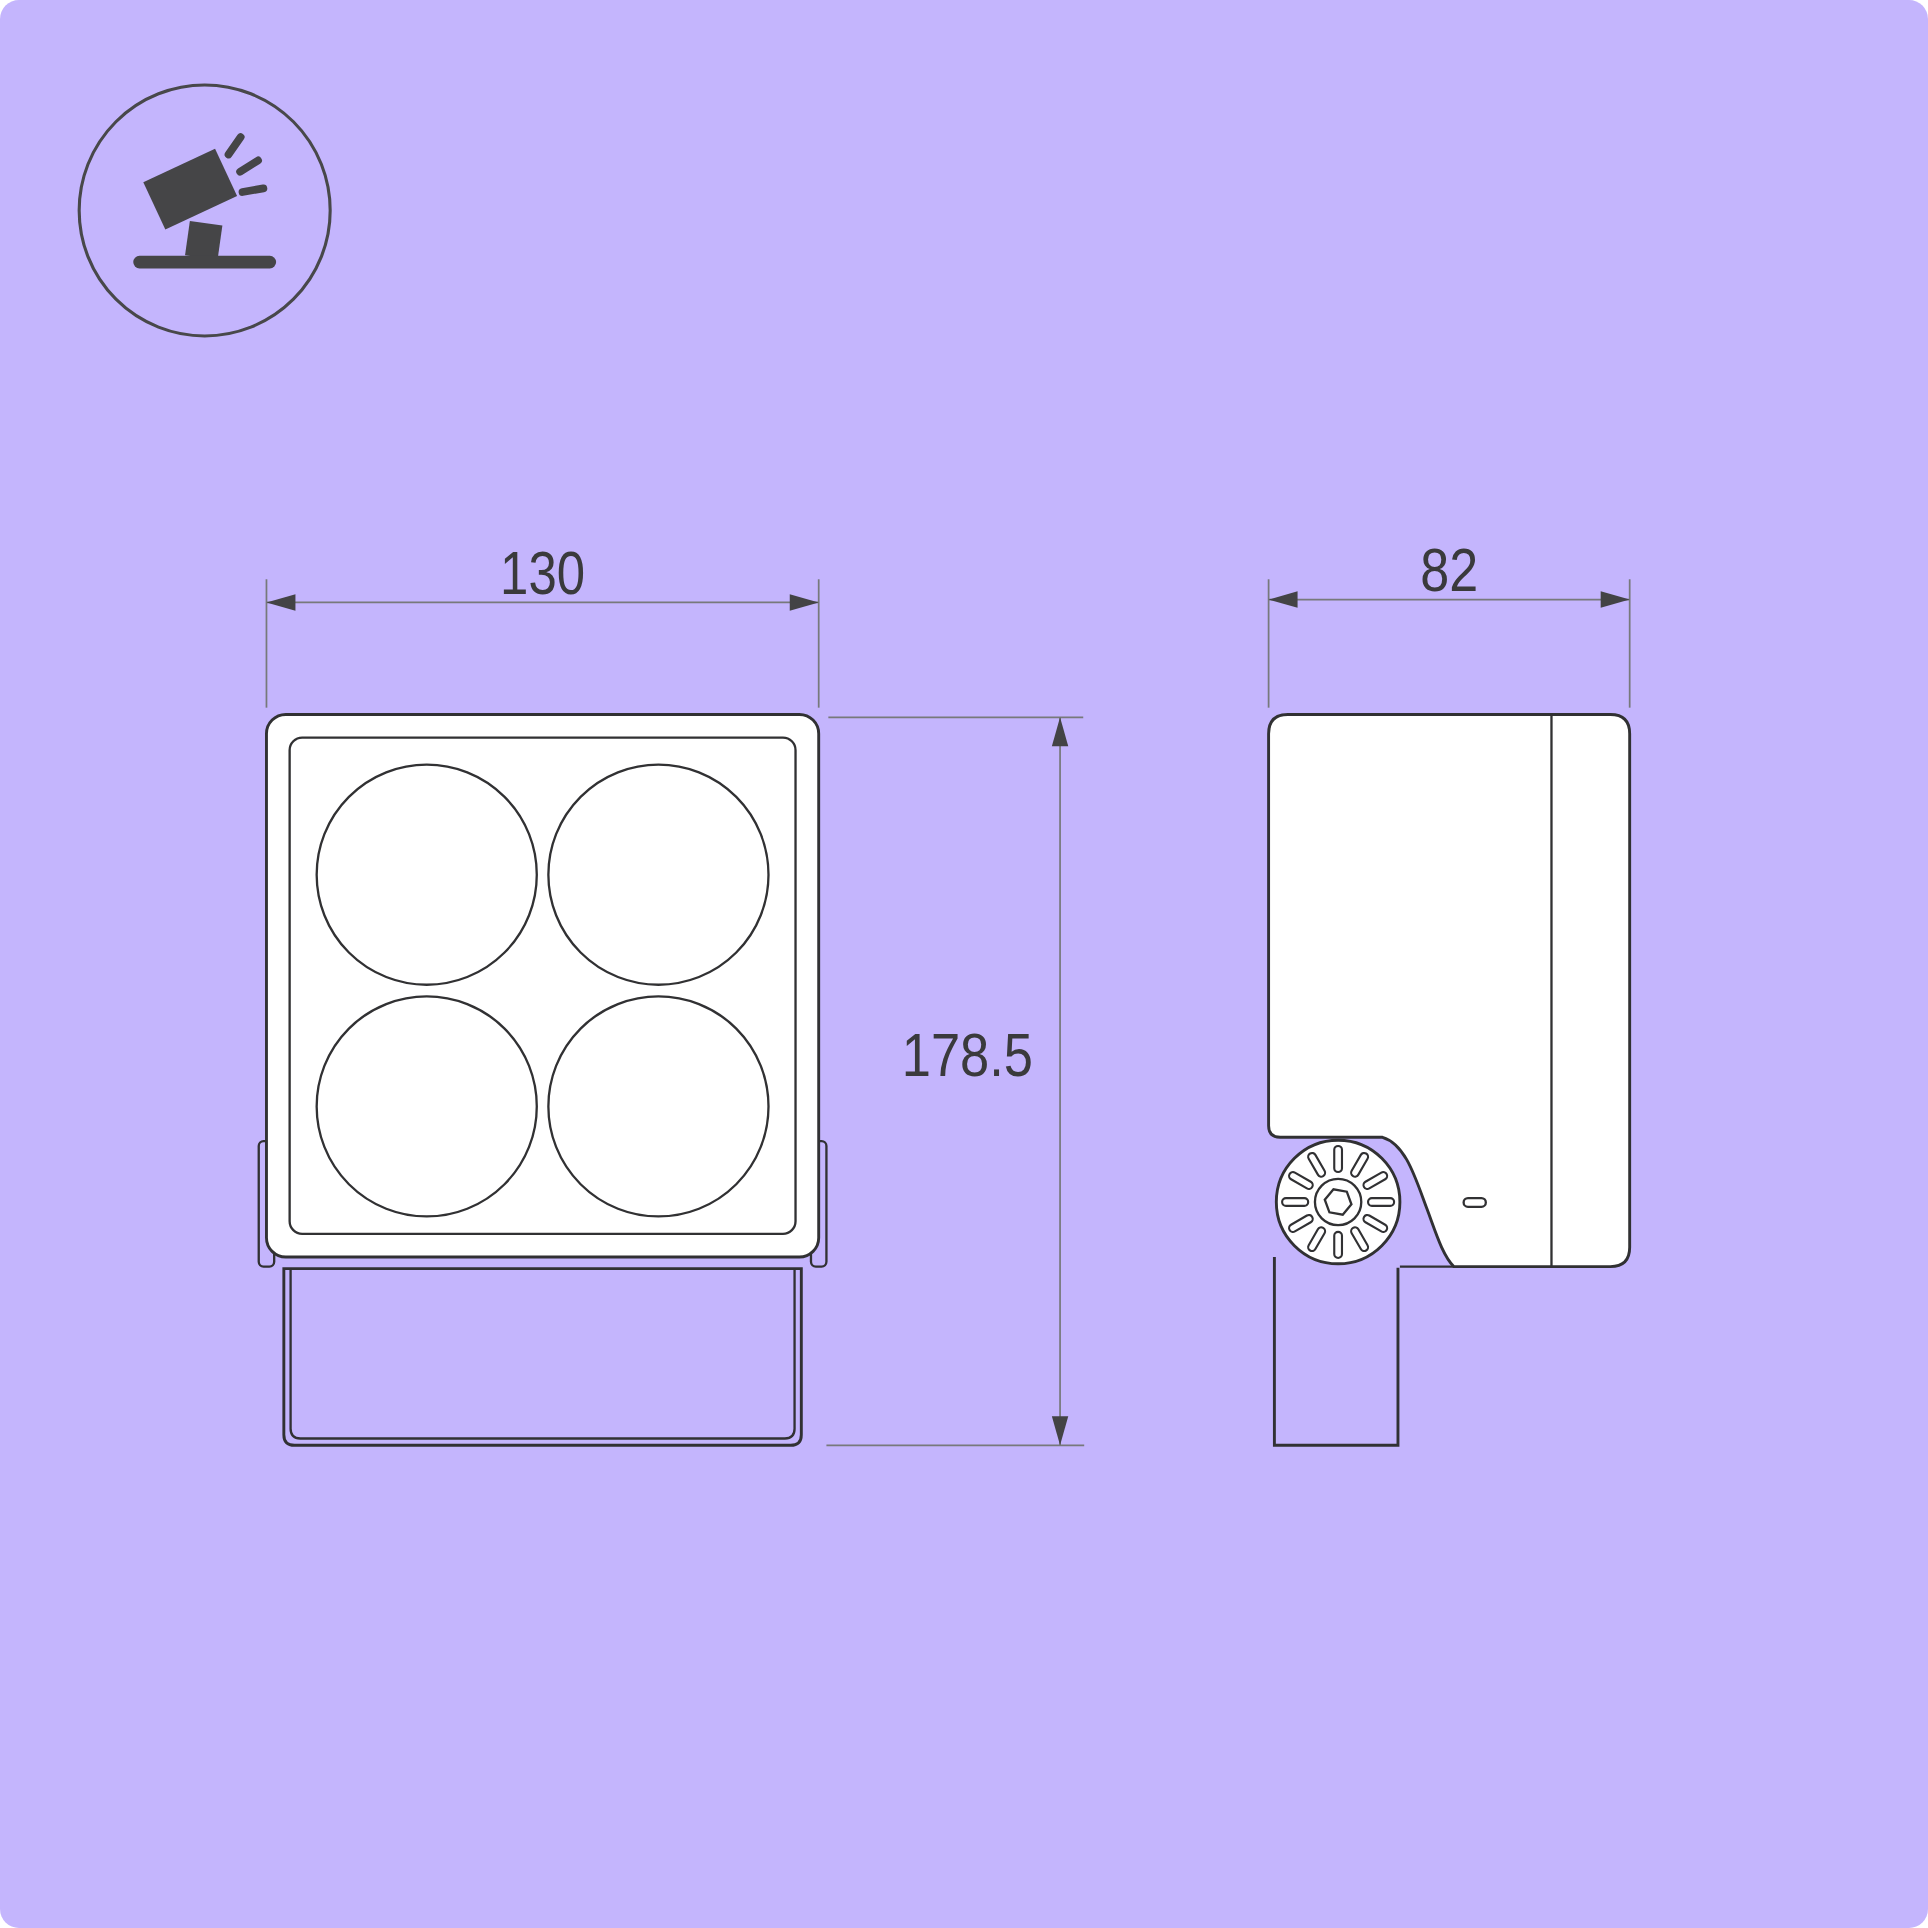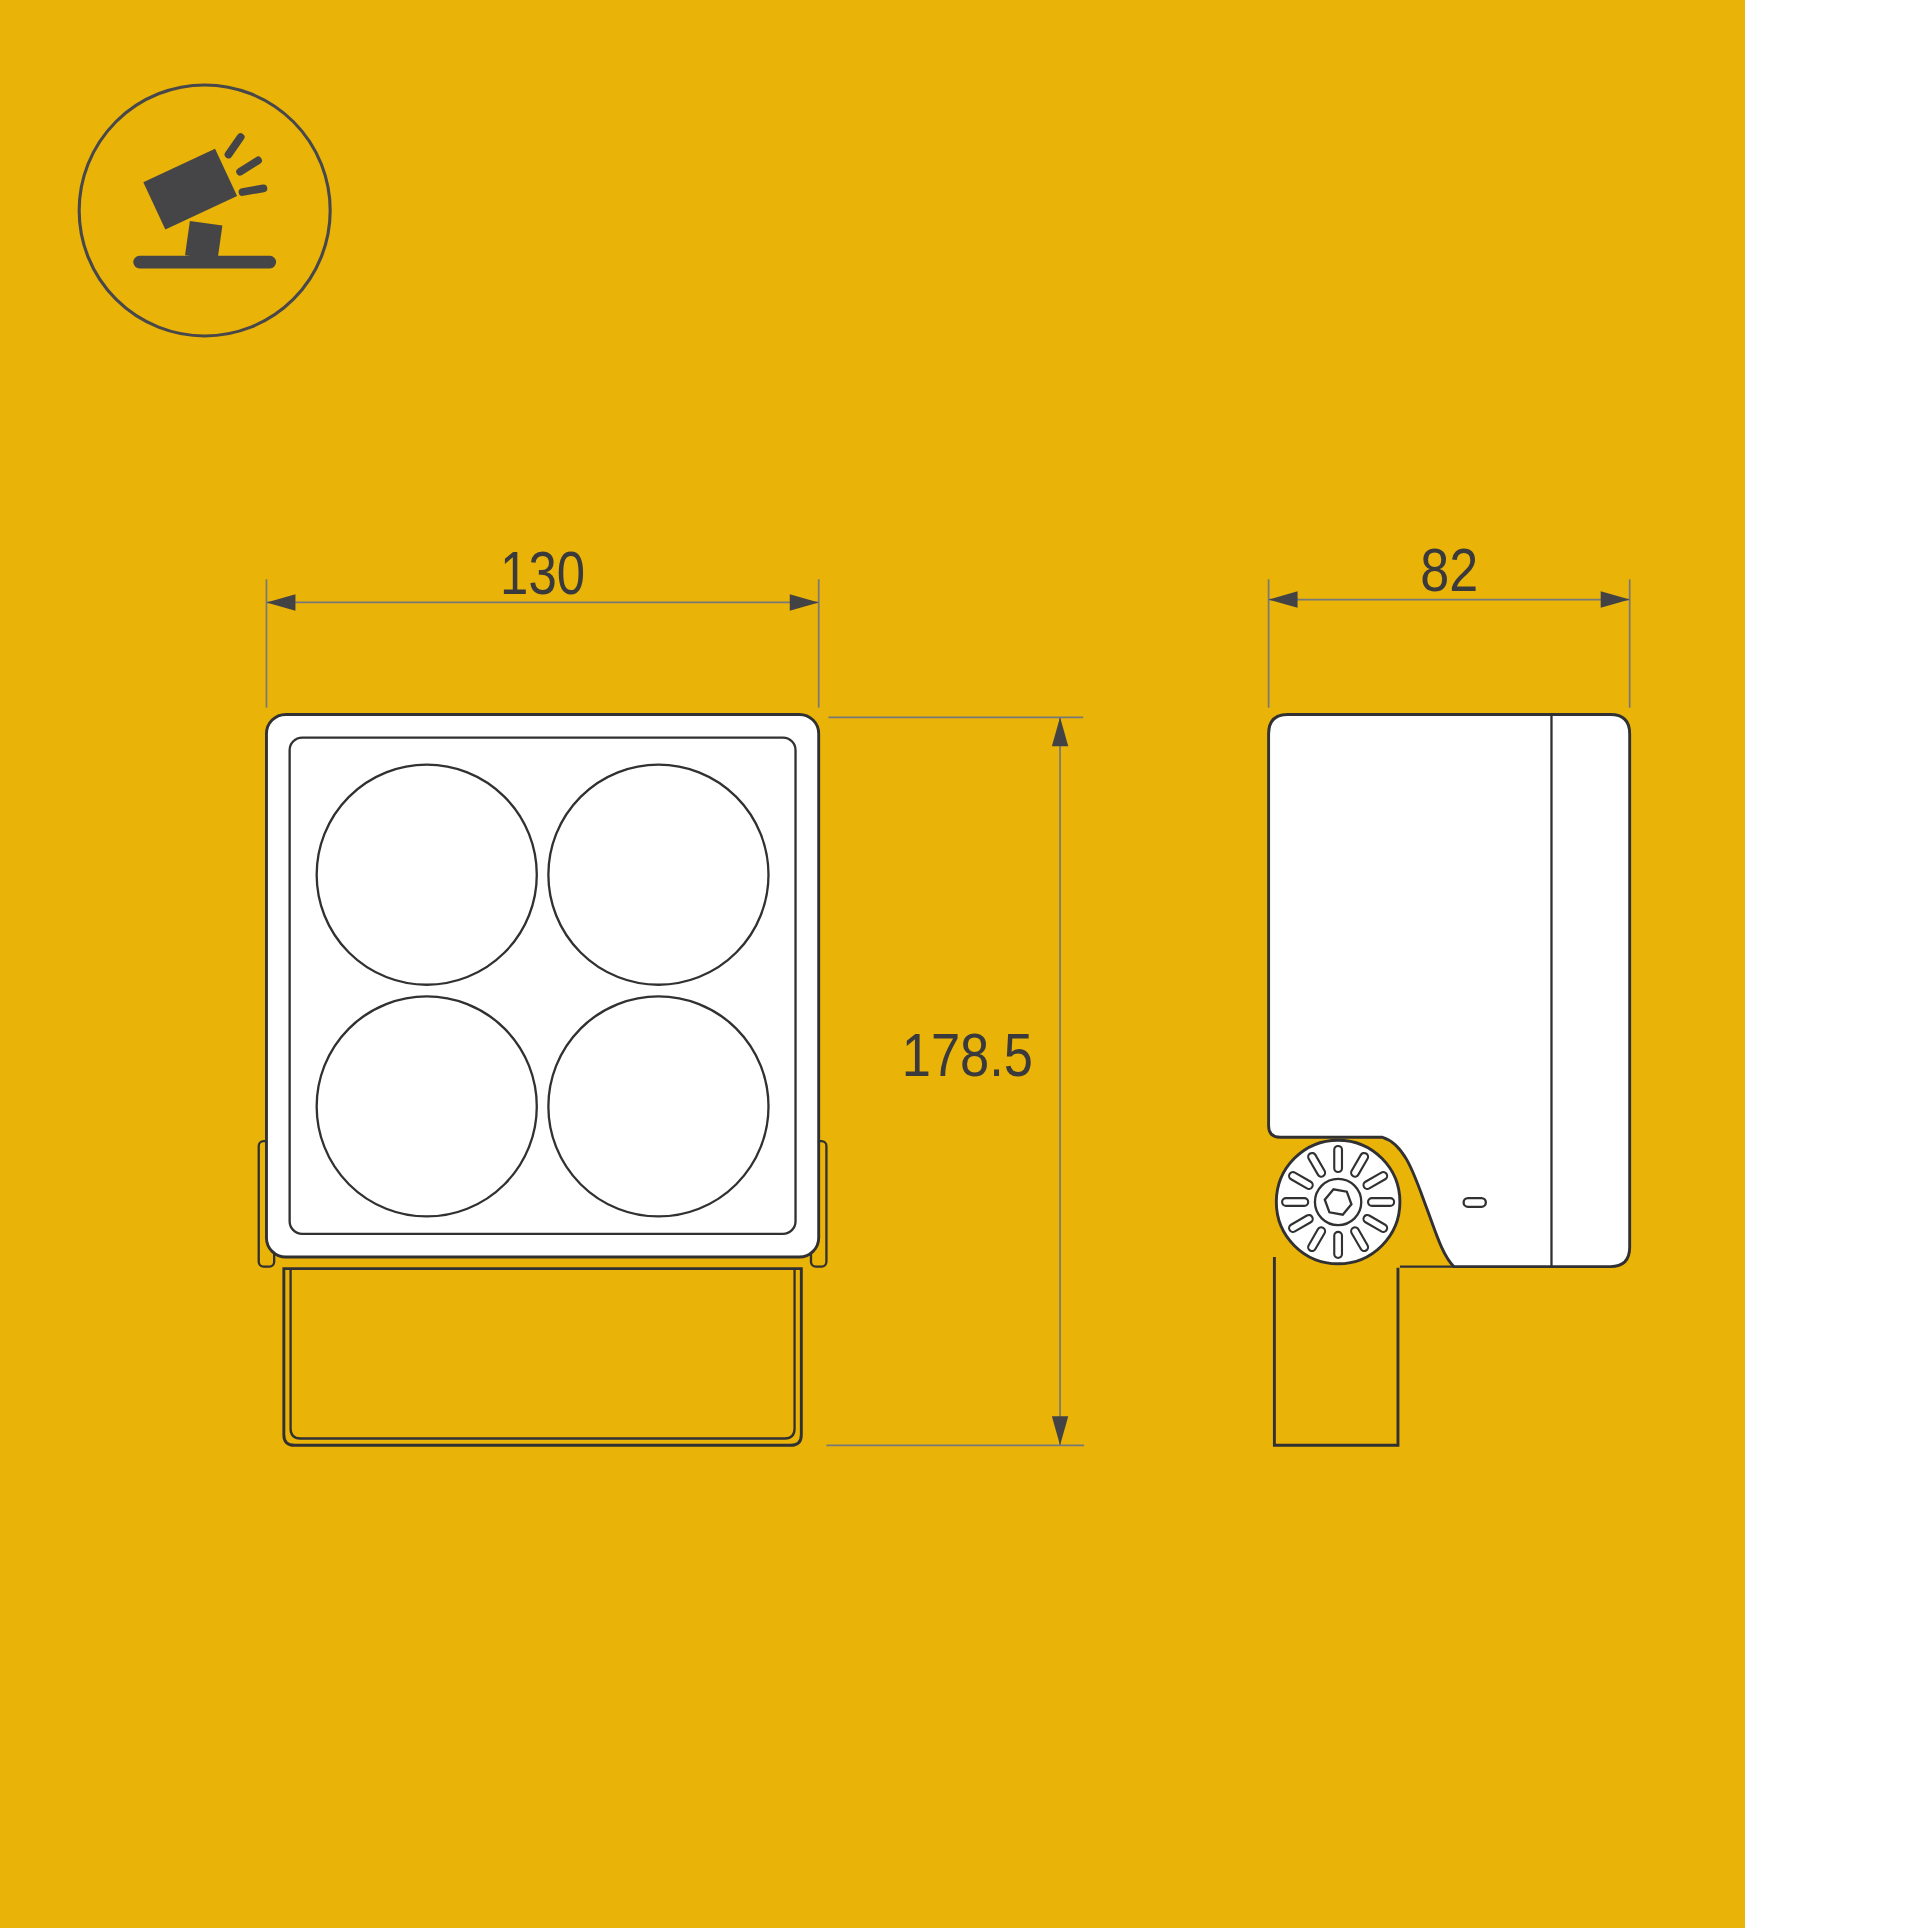--- a/index.html
+++ b/index.html
@@ -1,21 +1,22 @@
 <!DOCTYPE html>
 <html><head>
 <meta charset="utf-8">
 <style>
   html,body{margin:0;padding:0;background:#ffffff;}
   #canvas{
     position:relative;
-    width:1745px;height:1928px;
-    background:#eab308;
+    width:1928px;height:1928px;
+    background:#c4b5fd;
     font-family:"Liberation Sans", sans-serif;
     overflow:hidden;
+    border-radius:19px;
   }
   svg{display:block;position:absolute;left:0;top:0;}
   .outline{fill:none;stroke:#313133;stroke-width:3;}
   .outline-thin{fill:none;stroke:#313133;stroke-width:2.4;}
   .whitefill{fill:#ffffff;stroke:#313133;stroke-width:3;}
   .dimline{fill:none;stroke:#77797b;stroke-width:1.8;}
   .arrow{fill:#434345;stroke:none;}
   .dimtext{fill:#3a3a3c;font-size:64px;font-family:"Liberation Sans",sans-serif;}
   .iconfill{fill:#454547;stroke:none;}
   .iconring{fill:none;stroke:#48484a;stroke-width:3.2;}

